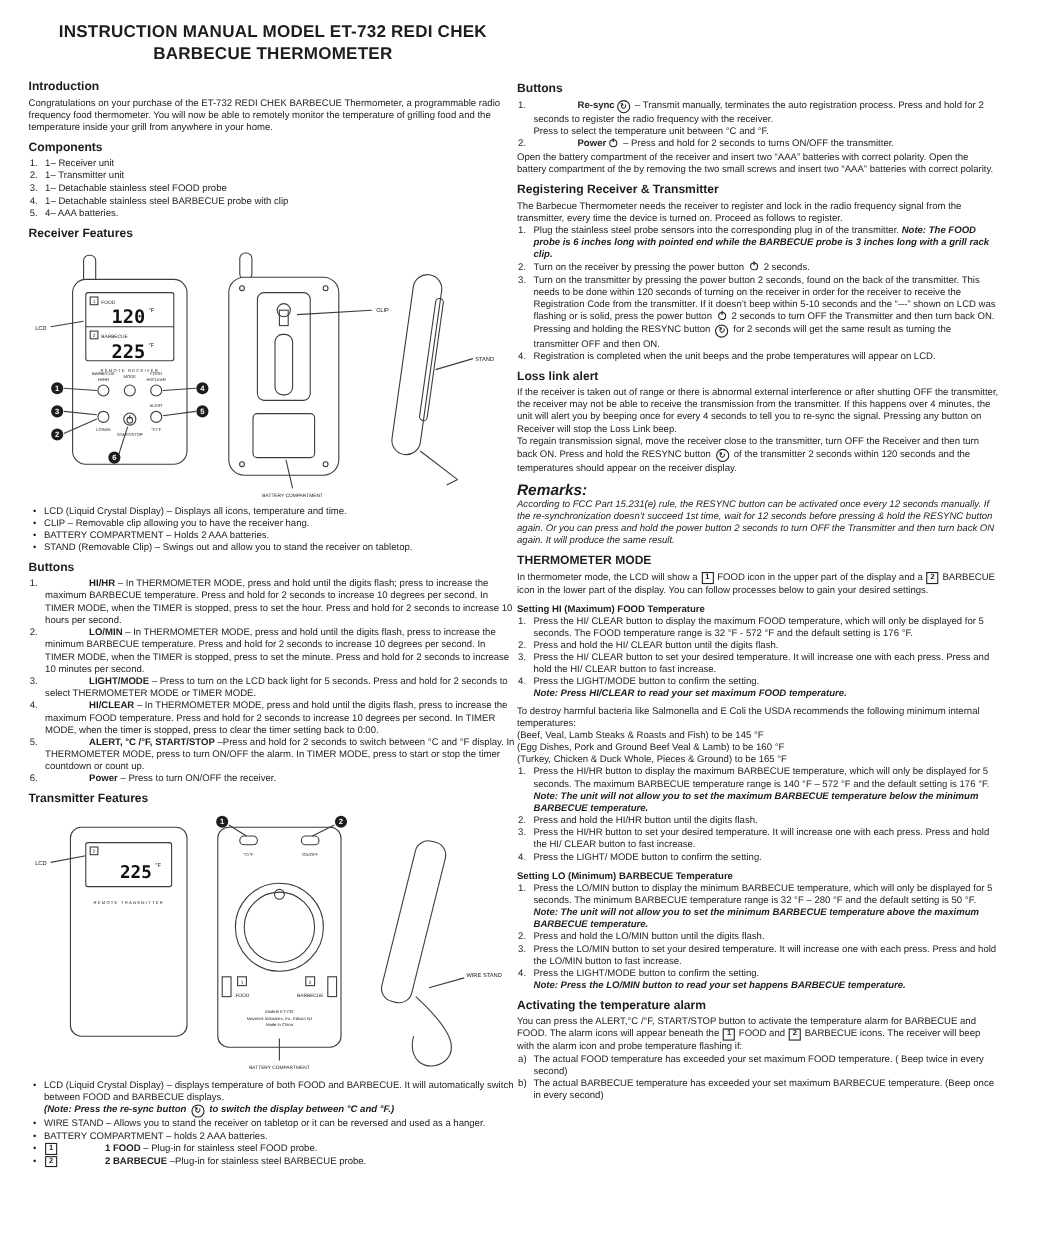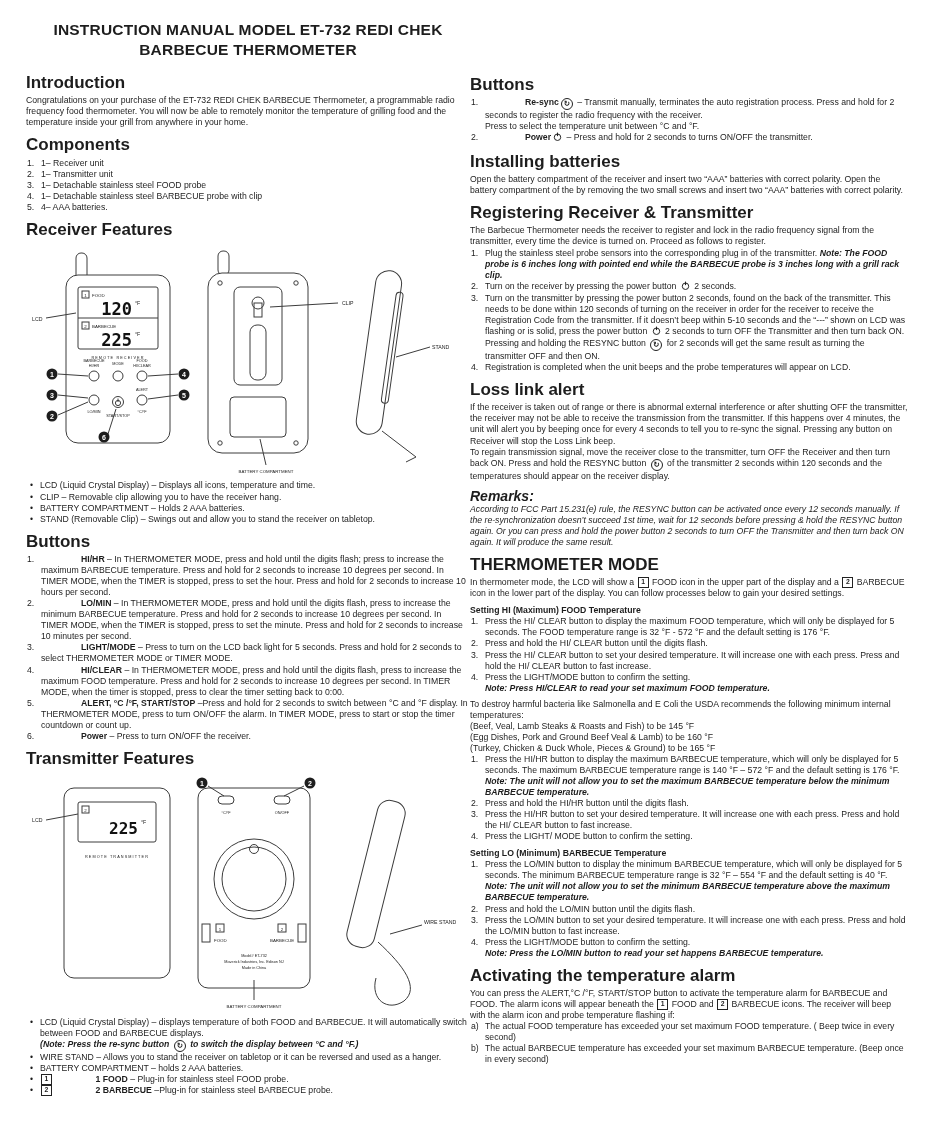--- a/index.html
+++ b/index.html
@@ -2,21 +2,21 @@
 <html><head>
 <meta charset="utf-8">
 <style>
   html,body{margin:0;padding:0;}
   body{width:950px;height:1131px;background:#ffffff;font-family:"Liberation Sans","DejaVu Sans",sans-serif;color:#1d1d1d;overflow:hidden;}
   .page{width:950px;height:1131px;padding:16px 22px 0 26px;box-sizing:border-box;display:flex;overflow:hidden;}
   .col{box-sizing:border-box;}
   .col.left{flex:0 0 444px;width:444px;}
   .col.right{flex:0 0 438px;width:438px;padding-top:52px;}
   .title{text-align:center;font-size:15.5px;font-weight:bold;line-height:1.32;margin:4px 0 12px 0;letter-spacing:.2px;}
-  h2{font-size:17px;font-weight:bold;margin:7px 0 2px 0;line-height:1.2;}
+  h2{font-size:11px;font-weight:bold;margin:7px 0 2px 0;line-height:1.2;}
   .sub{font-size:8.7px;font-weight:bold;margin:6px 0 0 0;line-height:1.27;}
   p,.li,.line{font-size:8.7px;line-height:1.27;margin:0;}
   .mt2{margin-top:5px;}
   .ol{counter-reset:n;}
   .ol>.li{position:relative;padding-left:15px;counter-increment:n;}
   .ol>.li::before{content:counter(n) ".";position:absolute;left:1px;top:0;}
   .ol.alpha>.li::before{content:counter(n,lower-alpha) ")";}
   .ul>.li{position:relative;padding-left:14px;}
   .ul>.li::before{content:"\2022";position:absolute;left:4px;top:0;}
   .note{display:block;font-weight:bold;font-style:italic;}
@@ -251,21 +251,20 @@
         <span class="block">Press to select the temperature unit between °C and °F.</span>
       </div>
       <div class="li">
         <b>Power</b><span class="picon"><svg width="9" height="9" viewBox="0 0 12 12">
               <circle cx="6" cy="7" r="4.3" fill="none" stroke="#222" stroke-width="1.3"></circle>
               <line x1="6" y1="0.8" x2="6" y2="5.5" stroke="#222" stroke-width="1.5"></line>
             </svg></span><span> – Press and hold for 2 seconds to turns ON/OFF the transmitter.</span>
       </div>
     </div>
 
-    <h2>Installing batteries</h2>
     <p>Open the battery compartment of the receiver and insert two “AAA” batteries with correct polarity. Open the battery compartment of the by removing the two small screws and insert two “AAA” batteries with correct polarity.</p>
 
     <h2>Registering Receiver &amp; Transmitter</h2>
     <p>The Barbecue Thermometer needs the receiver to register and lock in the radio frequency signal from the transmitter, every time the device is turned on.  Proceed as follows to register.</p>
     <div class="ol">
       <div class="li"><span>Plug the stainless steel probe sensors into the corresponding plug in of the transmitter. </span><span class="bnote">Note: The FOOD probe is 6 inches long with pointed end while the BARBECUE probe is 3 inches long with a grill rack clip.</span></div>
       <div class="li"><span>Turn on the receiver by pressing the power button </span><span class="picon"><svg width="9" height="9" viewBox="0 0 12 12">
               <circle cx="6" cy="7" r="4.3" fill="none" stroke="#222" stroke-width="1.3"></circle>
               <line x1="6" y1="0.8" x2="6" y2="5.5" stroke="#222" stroke-width="1.5"></line>
             </svg></span><span> 2 seconds.</span></div>
@@ -300,21 +299,21 @@
 
     <div class="ol">
       <div class="li"><span>Press the HI/HR button to display the maximum BARBECUE temperature, which will only be displayed for 5 seconds. The maximum BARBECUE temperature range is 140 °F – 572 °F and the default setting is 176 °F.</span><span class="note">Note: The unit will not allow you to set the maximum BARBECUE temperature below the minimum BARBECUE temperature.</span></div>
       <div class="li"><span>Press and hold the HI/HR button until the digits flash.</span><span class="note"></span></div>
       <div class="li"><span>Press the HI/HR button to set your desired temperature. It will increase one with each press. Press and hold the HI/ CLEAR button to fast increase.</span><span class="note"></span></div>
       <div class="li"><span>Press the LIGHT/ MODE button to confirm the setting.</span></div>
     </div>
 
     <div class="sub">Setting LO (Minimum) BARBECUE Temperature</div>
     <div class="ol">
-      <div class="li"><span>Press the LO/MIN button to display the minimum BARBECUE temperature, which will only be displayed for 5 seconds. The minimum BARBECUE temperature range is 32 °F – 554 °F and the default setting is 40 °F.</span><span class="note">Note: The unit will not allow you to set the minimum BARBECUE temperature above the maximum BARBECUE temperature.</span></div>
+      <div class="li"><span>Press the LO/MIN button to display the minimum BARBECUE temperature, which will only be displayed for 5 seconds. The minimum BARBECUE temperature range is 32 °F – 280 °F and the default setting is 50 °F.</span><span class="note">Note: The unit will not allow you to set the minimum BARBECUE temperature above the maximum BARBECUE temperature.</span></div>
       <div class="li"><span>Press and hold the LO/MIN button until the digits flash.</span><span class="note"></span></div>
       <div class="li"><span>Press the LO/MIN button to set your desired temperature. It will increase one with each press. Press and hold the LO/MIN button to fast increase.</span><span class="note"></span></div>
       <div class="li"><span>Press the LIGHT/MODE button to confirm the setting.</span><span class="note">Note: Press the LO/MIN button to read your set happens BARBECUE temperature.</span></div>
     </div>
 
     <h2>Activating the temperature alarm</h2>
     <p><span>You can press the ALERT,°C /°F, START/STOP button to activate the temperature alarm for BARBECUE and FOOD. The alarm icons will appear beneath the </span><span class="boxnum">1</span><span> FOOD and </span><span class="boxnum">2</span><span> BARBECUE icons. The receiver will beep with the alarm icon and probe temperature flashing if:</span></p>
     <div class="ol alpha">
       <div class="li">The actual FOOD temperature has exceeded your set maximum FOOD temperature. ( Beep twice in every second)</div>
       <div class="li">The actual BARBECUE temperature has exceeded your set maximum BARBECUE temperature. (Beep once in every second)</div>

